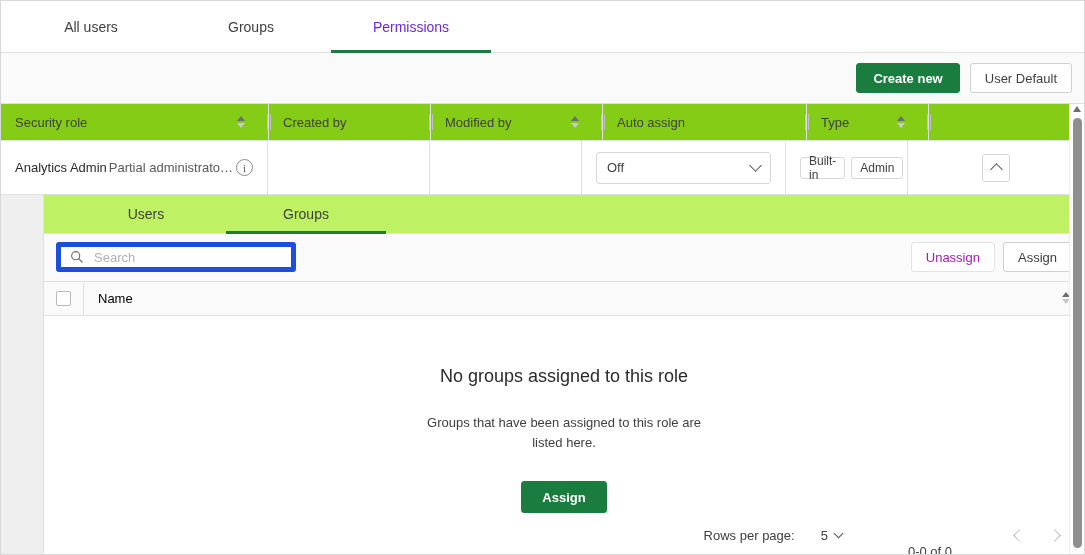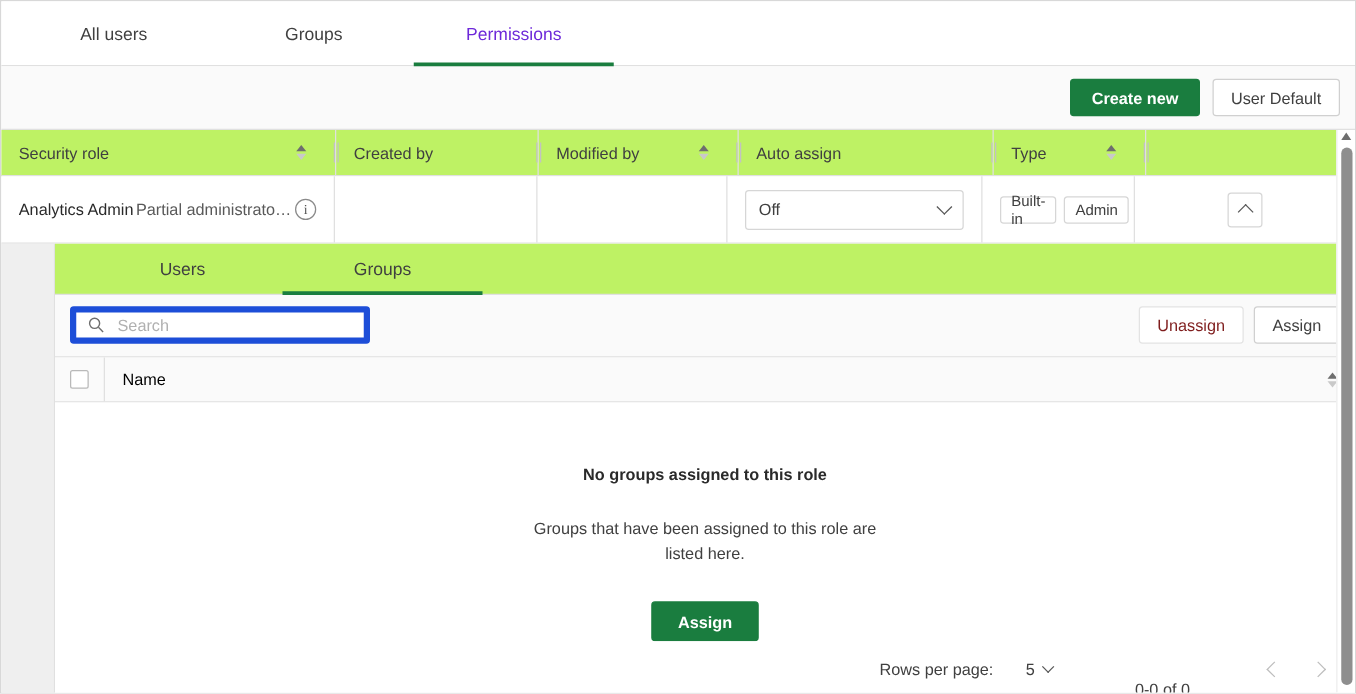--- a/index.html
+++ b/index.html
@@ -73,31 +73,31 @@
     white-space: nowrap;
   }
   .btn-primary {
     background: #1a7d3f;
     border-color: #1a7d3f;
     color: #ffffff;
     font-weight: bold;
     padding: 0 16px;
   }
   .btn:disabled, .btn.disabled {
-    color: #7f1d1d;
+    color: #a21caf;
     border-color: #e3e3e3;
     background: #ffffff;
     cursor: default;
   }
 
   
   .tbl-head {
     display: flex;
     height: 37px;
-    background: #bef264;
+    background: #84cc16;
     border-bottom: 1px solid #e0e0e0;
     align-items: stretch;
   }
   .th {
     display: flex;
     align-items: center;
     font-size: 13px;
     color: #404040;
     padding: 0 14px;
     position: relative;
@@ -301,21 +301,21 @@
   }
 
   .empty {
     flex: 1;
     display: flex; flex-direction: column;
     align-items: center;
     justify-content: flex-start;
     padding-top: 50px;
     background: #ffffff;
   }
-  .empty-title { font-size: 13px; font-weight: bold; color: #2a2a2a; margin-bottom: 26px; }
+  .empty-title { font-size: 18px; font-weight: normal; color: #2a2a2a; margin-bottom: 26px; }
   .empty-text { font-size: 13px; color: #404040; text-align: center; width: 280px; line-height: 20px; }
   .empty-btn {
     margin-top: 28px;
     height: 32px; padding: 0 20px;
     background: #1a7d3f; color: #fff;
     border: 1px solid #1a7d3f; border-radius: 3px;
     font-size: 13px; font-weight: bold;
     font-family: "Liberation Sans", sans-serif;
     cursor: pointer;
   }
@@ -404,21 +404,21 @@
     </div>
     <div class="col-sep dbl"></div>
     <div class="th-divider"></div>
 
     <div class="th" style="width:160px">
       <span class="th-label">Created by</span>
     </div>
     <div class="col-sep dbl"></div>
     <div class="th-divider"></div>
 
-    <div class="th" style="width:158px">
+    <div class="th" style="width:170px">
       <span class="th-label">Modified by</span>
       <span class="sorter">
           <i class="up"></i>
           <i class="down"></i>
         </span>
     </div>
     <div class="col-sep dbl"></div>
     <div class="th-divider"></div>
 
     <div class="th" style="width:202px">

